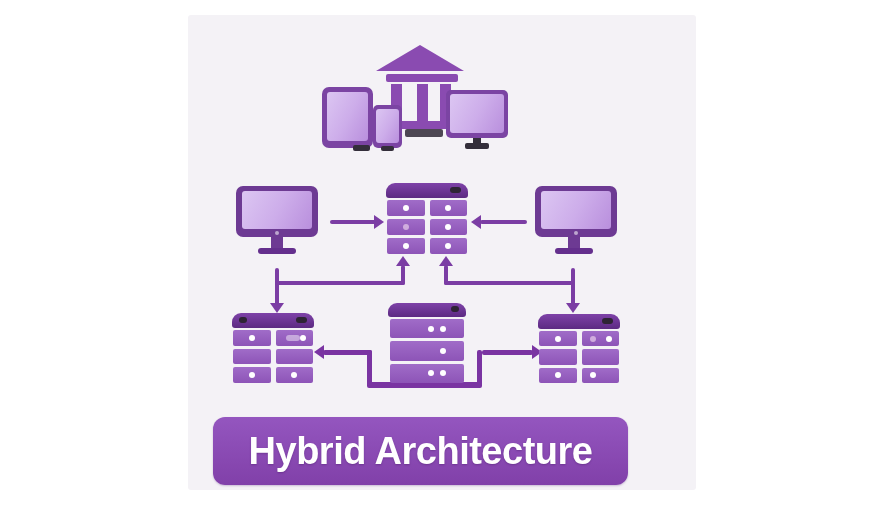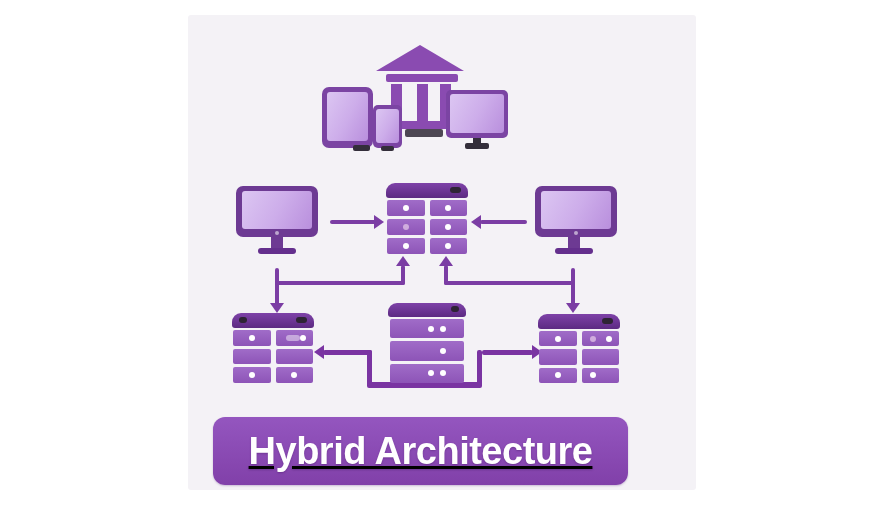--- a/index.html
+++ b/index.html
@@ -16,21 +16,21 @@
     --screen-hi:#dcc6f2;
     --screen-lo:#b98fdd;
     --stand-dark:#332e3a;
     --banner-top:#9456bf;
     --banner-bottom:#8140a9;
     --banner-text:#ffffff;
   }
   *{margin:0;padding:0;box-sizing:border-box;}
   body{width:890px;height:515px;background:var(--page-bg);position:relative;overflow:hidden;
        font-family:"Liberation Sans", sans-serif;}
-  .abs{position:absolute;text-decoration:underline;}
+  .abs{position:absolute;}
   .card{left:188px;top:15px;width:508px;height:475px;background:var(--card-bg);border-radius:3px;}
 
   
   .bank-roof{left:376px;top:45px;width:0;height:0;
     border-left:44px solid transparent;border-right:44px solid transparent;
     border-bottom:26px solid var(--purple-primary);}
   .bank-entablature{left:386px;top:74px;width:72px;height:8px;background:var(--purple-primary);border-radius:2px;}
   .bank-col{top:84px;width:11px;height:39px;background:var(--purple-primary);}
   .bank-col.c1{left:391px;} .bank-col.c2{left:417px;} .bank-col.c3{left:440px;}
   .bank-base{left:385px;top:121px;width:73px;height:8px;background:var(--purple-primary);border-radius:2px;}

